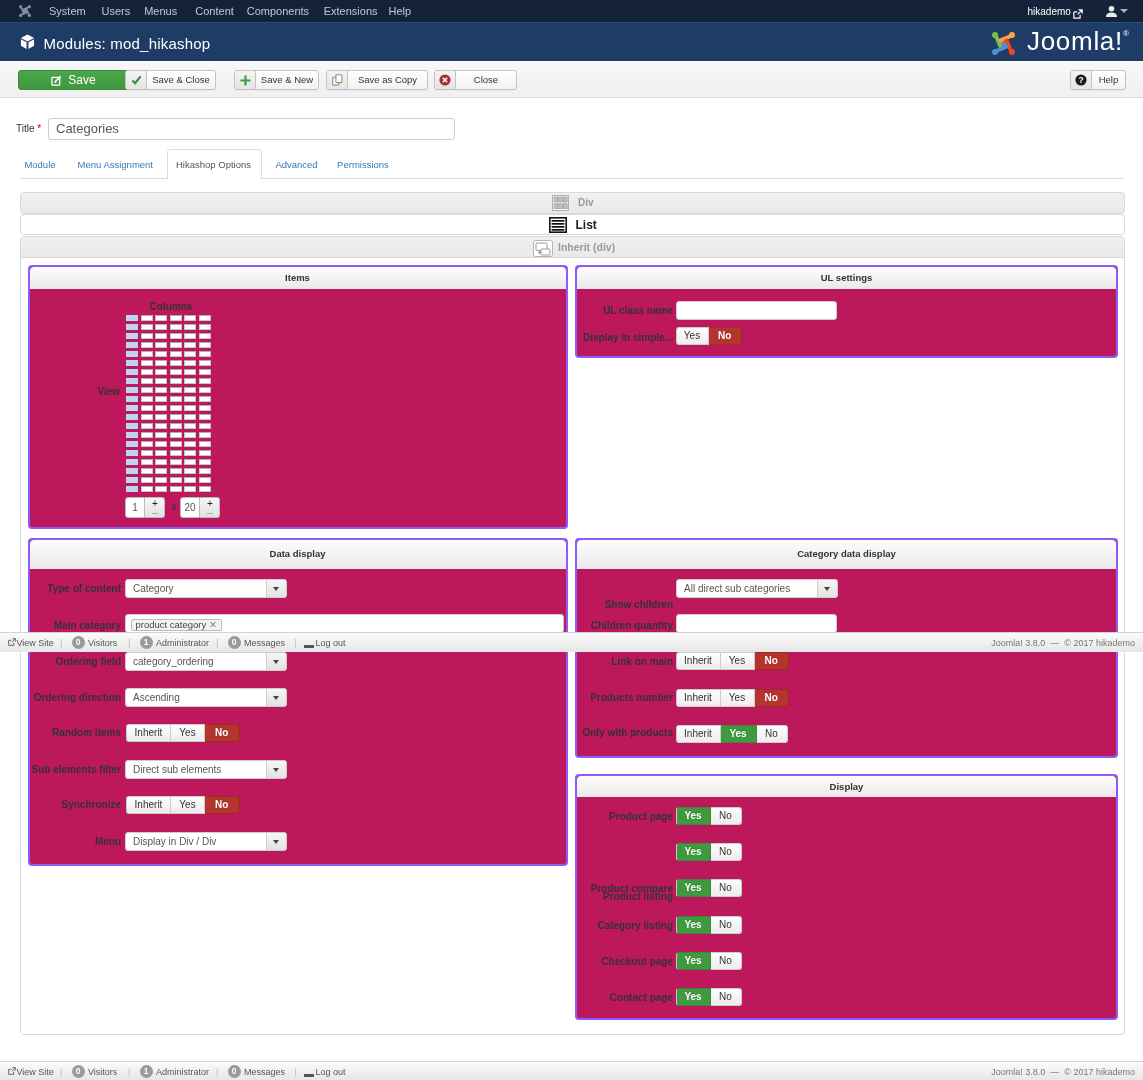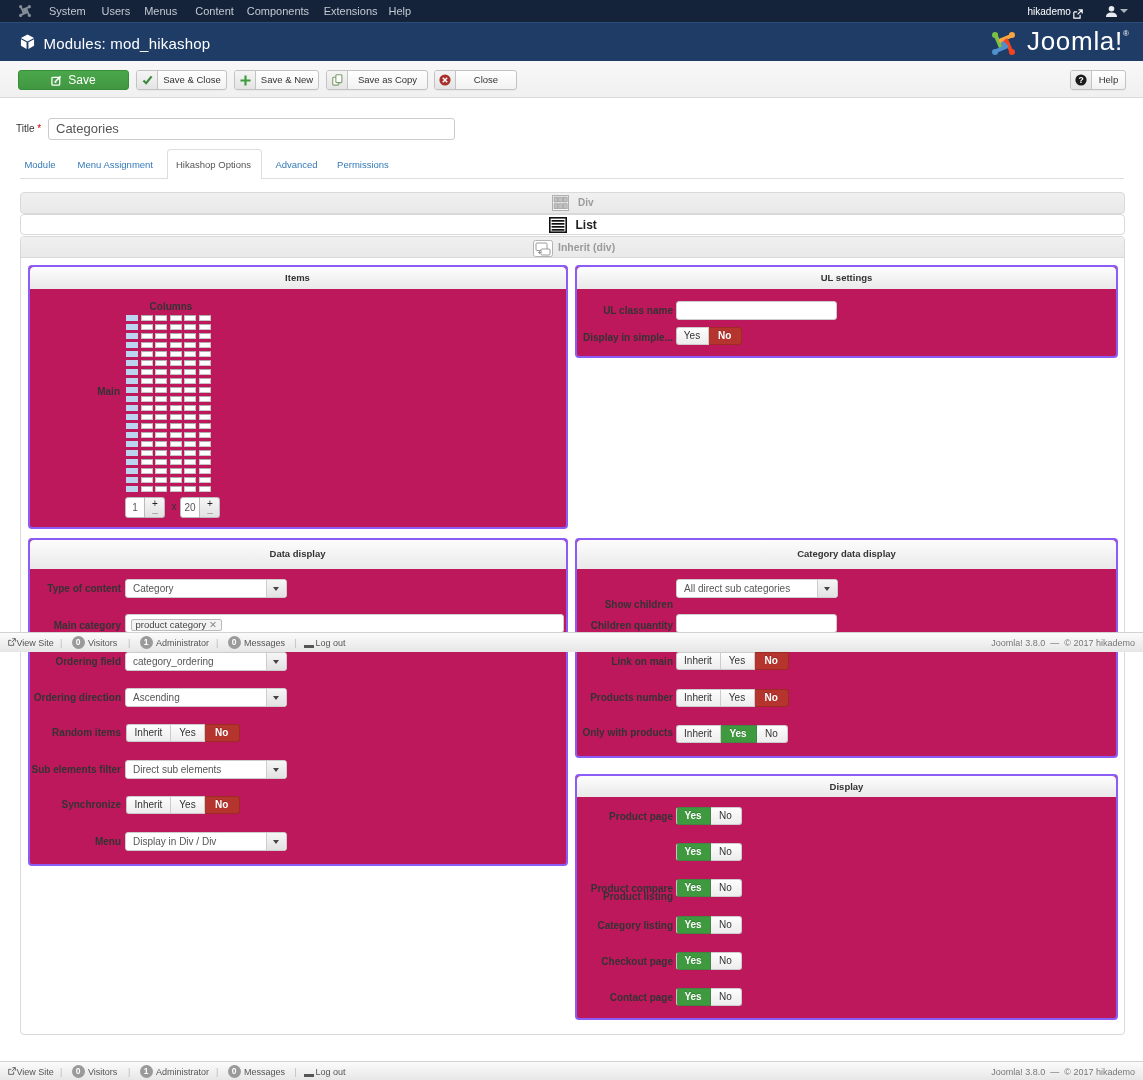--- a/index.html
+++ b/index.html
@@ -102,21 +102,21 @@
         </svg></div>
 <div class="abs" style="left:1027px;top:3px;font-size:26px;color:#fff;letter-spacing:0.7px">Joomla!<span style="font-size:8px;vertical-align:14px">®</span></div>
 </div>
 <div id="toolbar"></div>
 <div id="savebtn"><span style="margin-right:6px;display:flex">
         <svg width="11" height="11" viewBox="0 0 12 12">
           <rect x="1" y="2.5" width="8.5" height="8.5" rx="1" stroke="#fff" stroke-width="1.4" fill="none"></rect>
           <path d="M4 8 L10.5 1.5 M4 8 L5.8 7.8" stroke="#fff" stroke-width="1.6" fill="none"></path>
         </svg>
       </span>Save</div>
-<div class="tbtn" style="left:136px;width:91px">
+<div class="tbtn" style="left:125px;width:91px">
       <span class="ic">
         <svg width="11" height="10" viewBox="0 0 12 11">
           <path d="M1.5 6 L4.5 9 L10.5 1.5" stroke="#3c8a3c" stroke-width="2.4" fill="none"></path>
         </svg>
       </span>
       <span class="tx">Save &amp; Close</span>
     </div>
 <div class="tbtn" style="left:234px;width:85px">
       <span class="ic">
         <svg width="11" height="11" viewBox="0 0 12 12">
@@ -204,21 +204,21 @@
 <div class="panel" style="left:27.5px;top:538px;width:540px;height:327.5px">
       <div class="hd2">Data display</div>
     </div>
 <div class="panel" style="left:575px;top:538px;width:543px;height:220px">
       <div class="hd2">Category data display</div>
     </div>
 <div class="panel" style="left:575px;top:773.5px;width:543px;height:246.5px">
       <div class="hd">Display</div>
     </div>
 <div class="lbl" style="left:121px;top:301px;width:100px;text-align:center;font-size:10px">Columns</div>
-<div class="lbl" style="left:60px;top:386px;width:60px;font-size:10px">Main</div>
+<div class="lbl" style="left:60px;top:386px;width:60px;font-size:10px">View</div>
 <div class="cellb" style="left:126px;top:314.5px"></div>
     <div class="cell" style="left:140.5px;top:314.5px"></div>
     <div class="cell" style="left:155.0px;top:314.5px"></div>
     <div class="cell" style="left:169.5px;top:314.5px"></div>
     <div class="cell" style="left:184.0px;top:314.5px"></div>
     <div class="cell" style="left:198.5px;top:314.5px"></div>
     <div class="cellb" style="left:126px;top:323.55px"></div>
     <div class="cell" style="left:140.5px;top:323.55px"></div>
     <div class="cell" style="left:155.0px;top:323.55px"></div>
     <div class="cell" style="left:169.5px;top:323.55px"></div>

